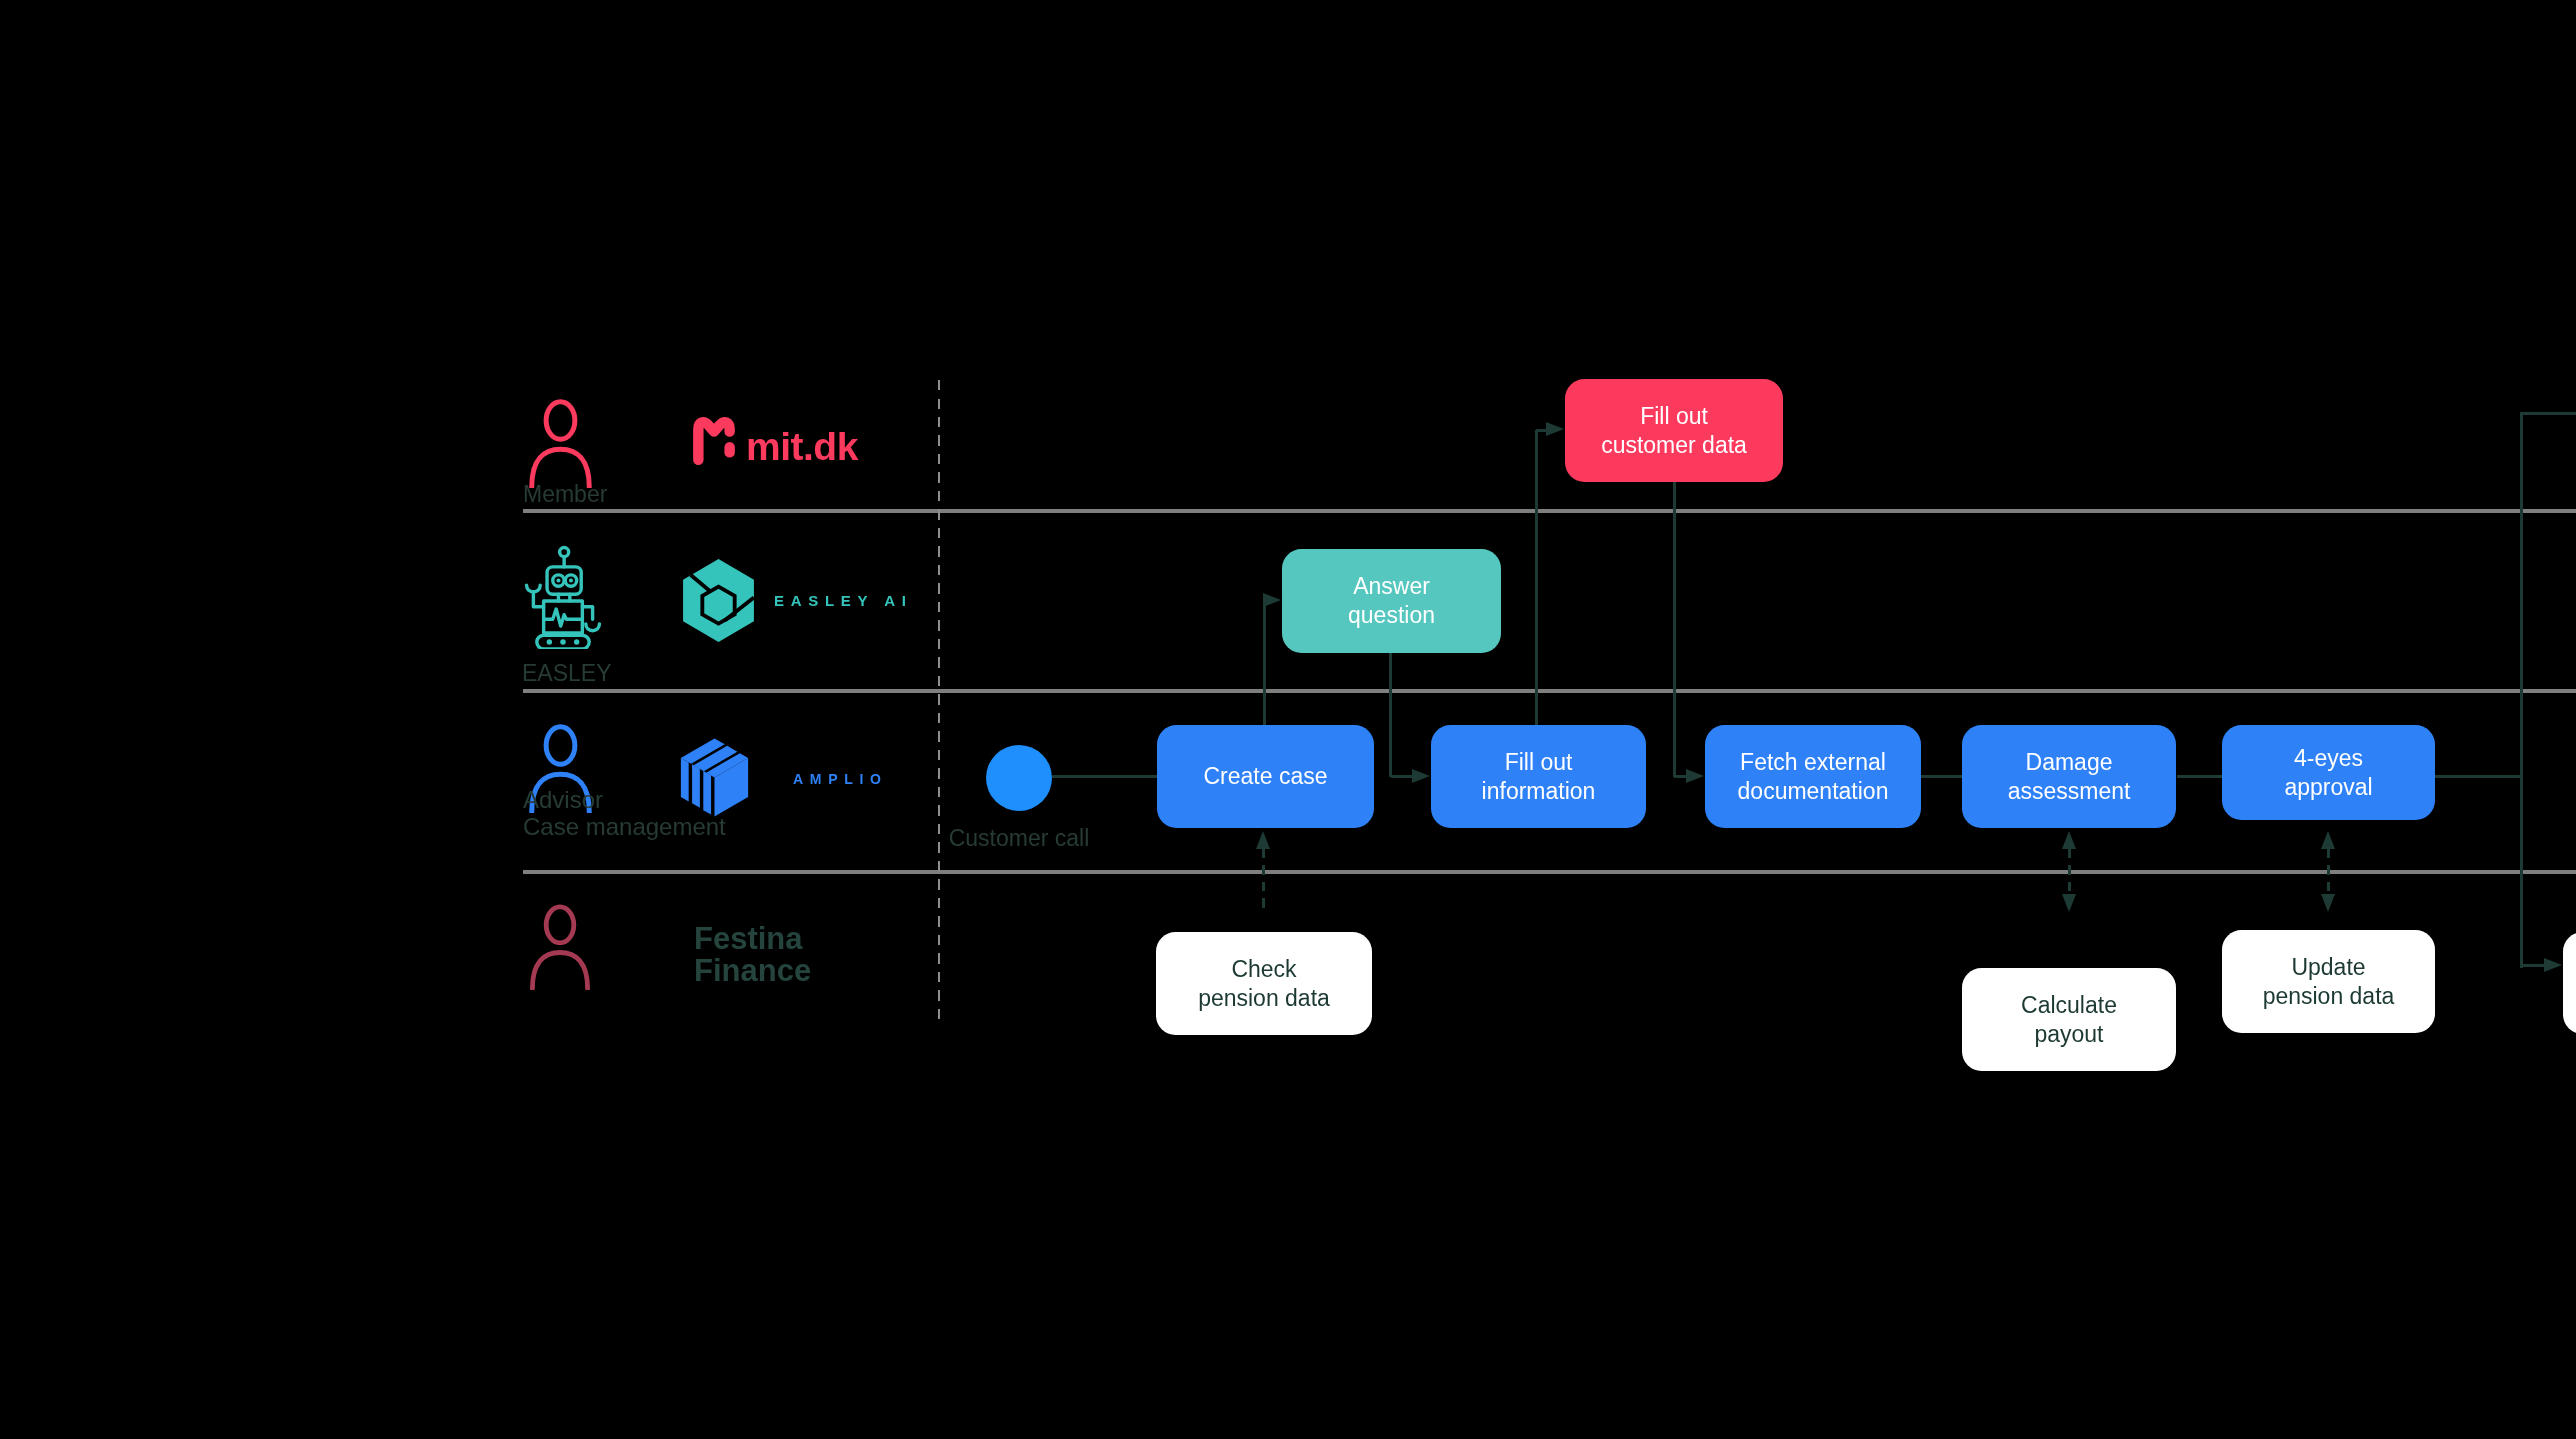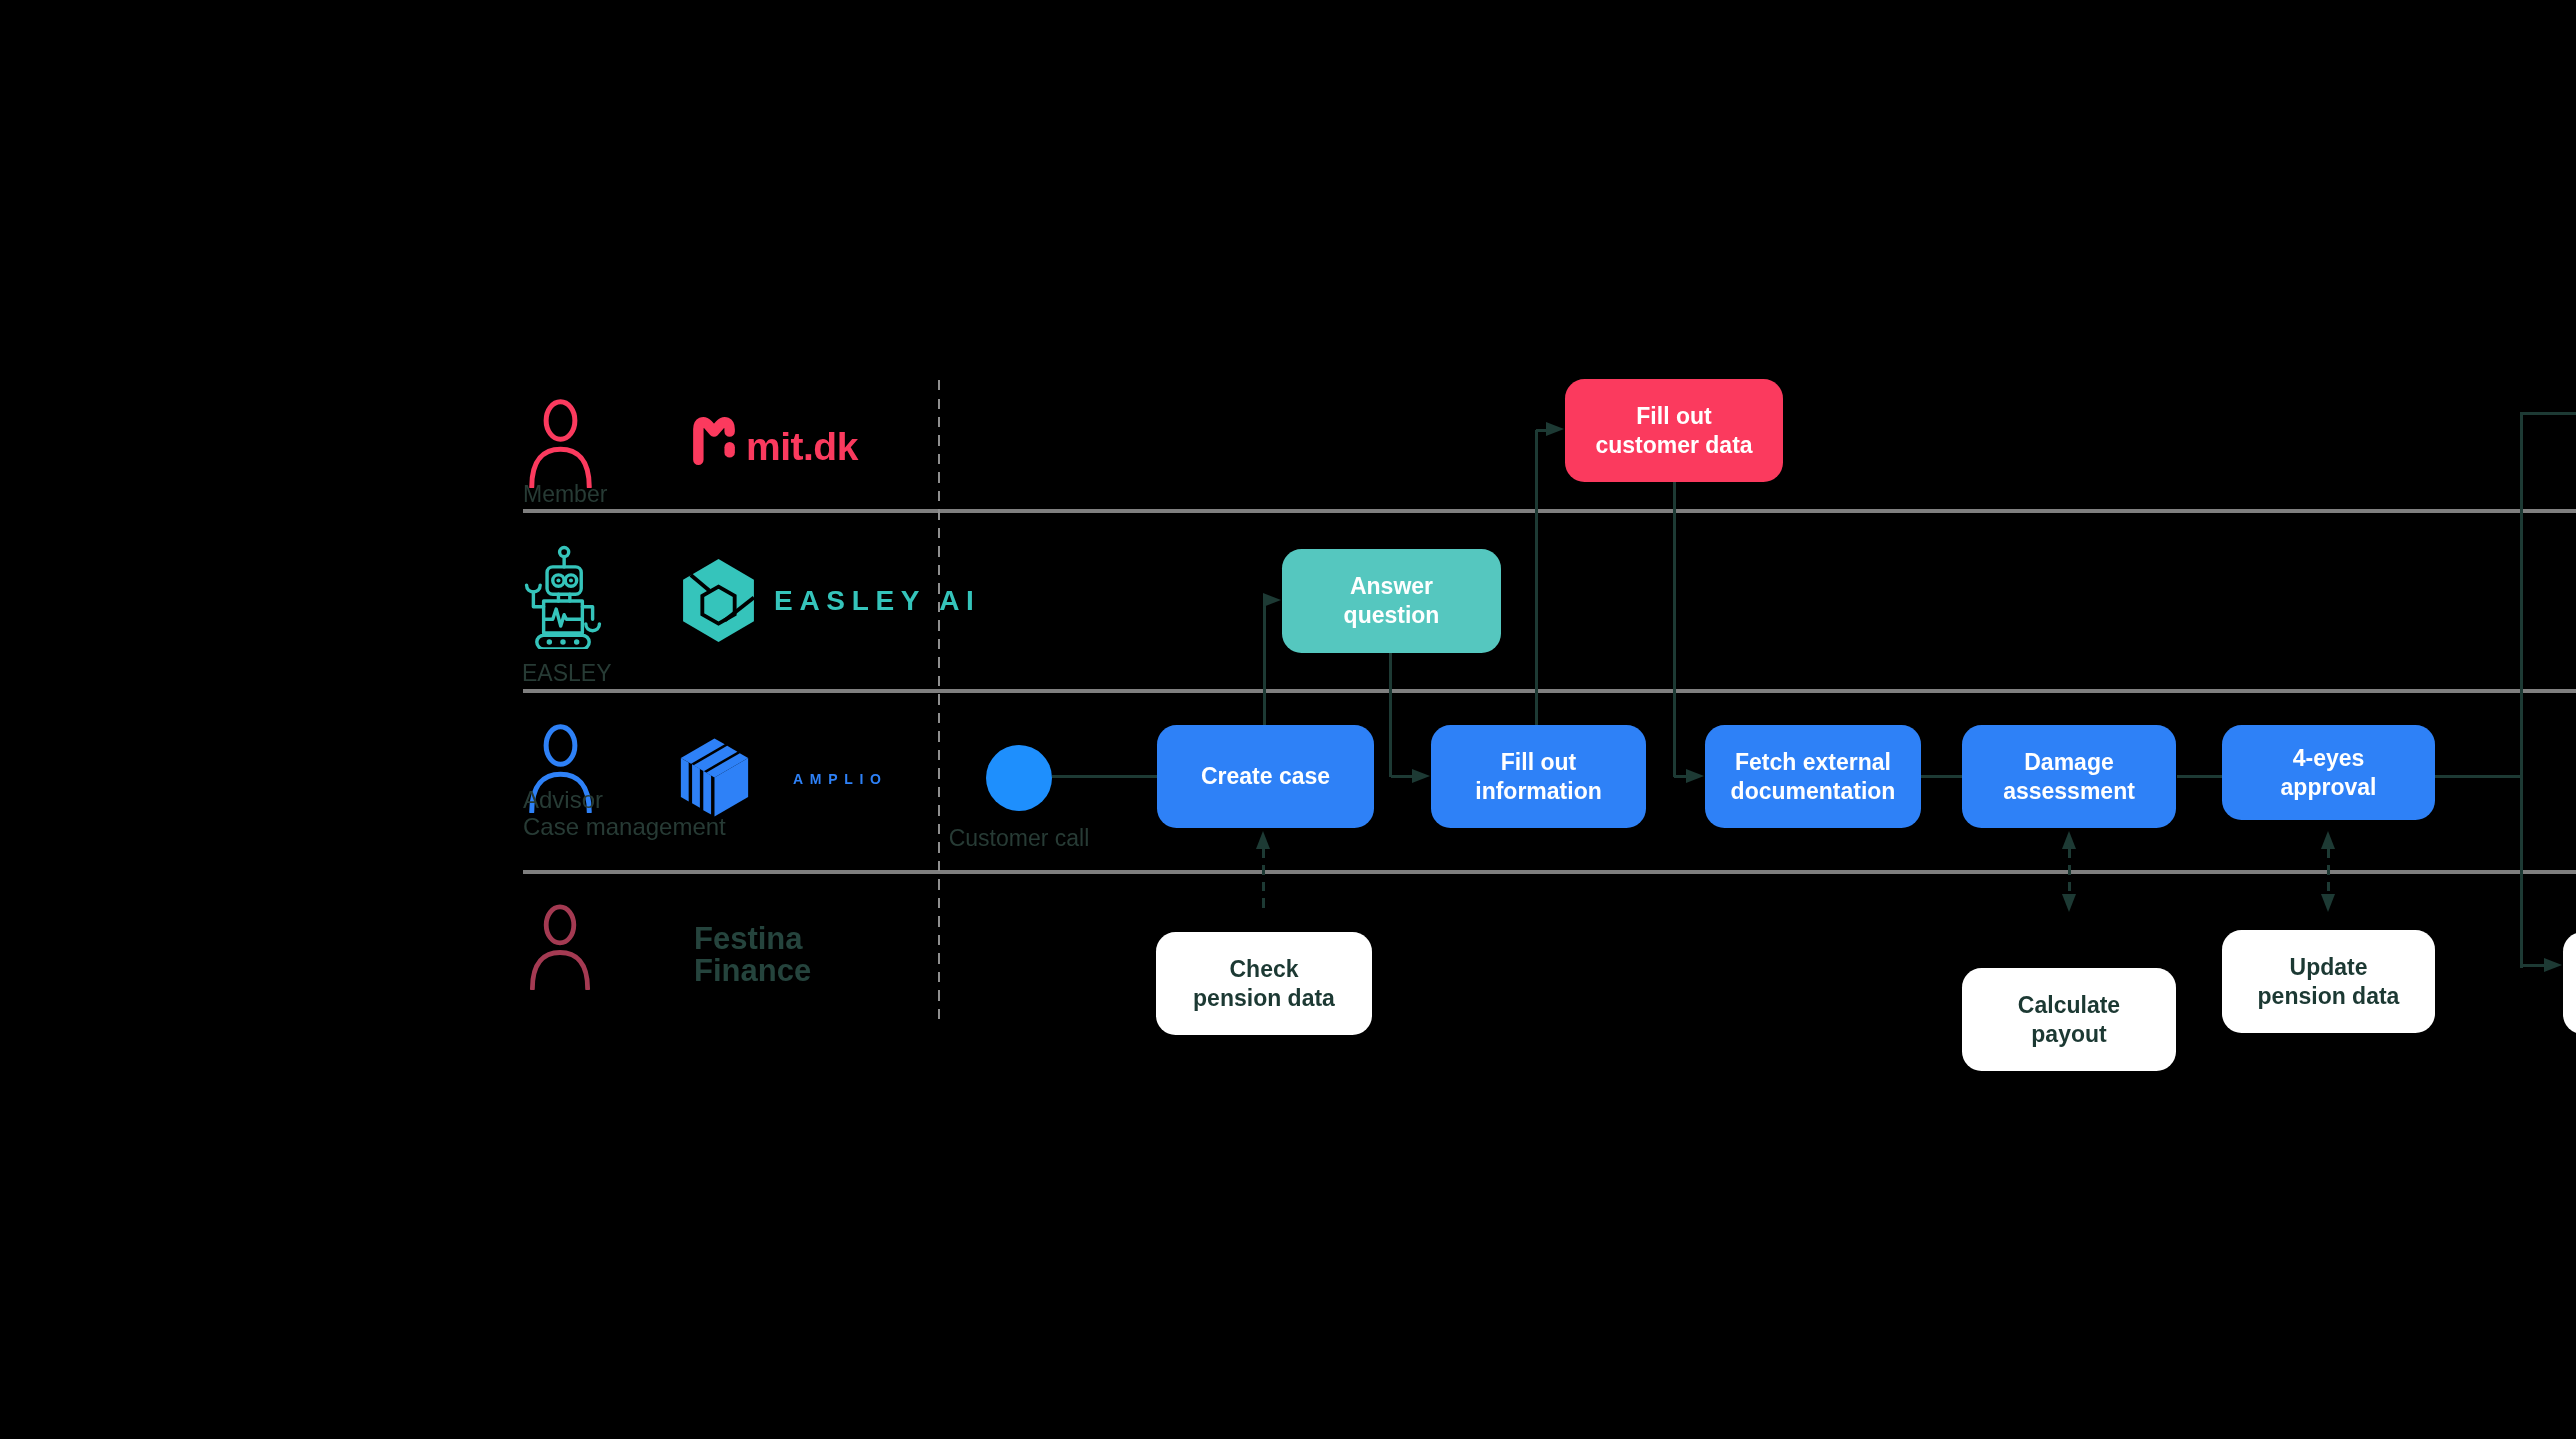--- a/index.html
+++ b/index.html
@@ -5,21 +5,21 @@
   html,body{margin:0;padding:0;background:#000;}
   .stage{position:relative;width:3299px;height:1439px;background:var(--background,#000);
          font-family:"Liberation Sans",sans-serif;overflow:hidden;}
   .abs{position:absolute;}
   .lane-divider{position:absolute;left:523px;width:2259px;height:4.1px;background:var(--lane_divider_gray,#7f7f7f);}
   .dashed-sep{position:absolute;left:938px;top:380px;width:2.1px;height:639px;
       background:repeating-linear-gradient(180deg,var(--separator_gray,#8f8f8f) 0 10.3px,transparent 10.3px 18.5px);}
   .lane-label{position:absolute;color:var(--lane_label_text,#273b35);font-size:23px;line-height:28px;}
   .task{position:absolute;border-radius:19.6px;display:flex;align-items:center;justify-content:center;
         text-align:center;font-size:23px;line-height:29px;}
-  .task .tlabel{white-space:pre-line;font-weight:bold;}
+  .task .tlabel{white-space:pre-line;}
   .blue{background:var(--task_blue,#2e81f7);color:#fff;}
   .teal{background:var(--task_teal,#55c7bf);color:#fff;}
   .pink{background:var(--task_pink,#fb3a5e);color:#fff;}
   .white{background:var(--task_white,#fff);color:var(--dark_text,#1c3933);margin-top:16px;}
   .event-circle{position:absolute;border-radius:50%;}
   .event-label{position:absolute;color:var(--lane_label_text,#273b35);font-size:23px;text-align:center;width:206px;}
   .ln{position:absolute;background:var(--connector_dark,#1d3a34);}
   .dash-v{position:absolute;width:2.6px;
       background:repeating-linear-gradient(180deg,var(--connector_dark,#1d3a34) 0 9.3px,transparent 9.3px 16.5px);}
   .ar-r{position:absolute;width:0;height:0;border-top:7.7px solid transparent;border-bottom:7.7px solid transparent;
@@ -81,21 +81,21 @@
   <div class="lane-label" style="left:522px;top:659px">EASLEY</div>
 
   <svg class="abs" style="left:680px;top:557px" width="77" height="87" viewBox="0 0 100 112">
     <polygon points="50,2 96,29 96,83 50,110 4,83 4,29" fill="#35c4bb"></polygon>
     <g fill="none" stroke="#000000" stroke-width="5">
       <path d="M50,38 L71,50 L71,74 L50,86 L29,74 L29,50 Z"></path>
       <line x1="14" y1="23" x2="38" y2="43"></line>
       <line x1="96" y1="52" x2="58" y2="82"></line>
     </g>
   </svg>
-  <div class="brand-text" style="left:774px;top:588px;font-size:28px;line-height:25px;letter-spacing:6.7px;color:#35c4bb">EASLEY AI</div>
+  <div class="brand-text" style="left:774px;top:588px;font-size:15px;line-height:25px;letter-spacing:6.7px;color:#35c4bb">EASLEY AI</div>
 
   <svg class="abs" style="left:523px;top:723px" width="75" height="90" viewBox="0 0 60 72">
     <ellipse cx="30" cy="18" rx="11.5" ry="15" fill="none" stroke="#2e81f7" stroke-width="4"></ellipse>
     <path d="M7,71 C7,49 17,41 30,41 C43,41 53,49 53,71" fill="none" stroke="#2e81f7" stroke-width="4" stroke-linecap="round"></path>
   </svg>
   <div class="lane-label" style="left:523px;top:786px;font-size:24px;line-height:27px">
     <div>Advisor</div>
     <div>Case management</div>
   </div>
 

